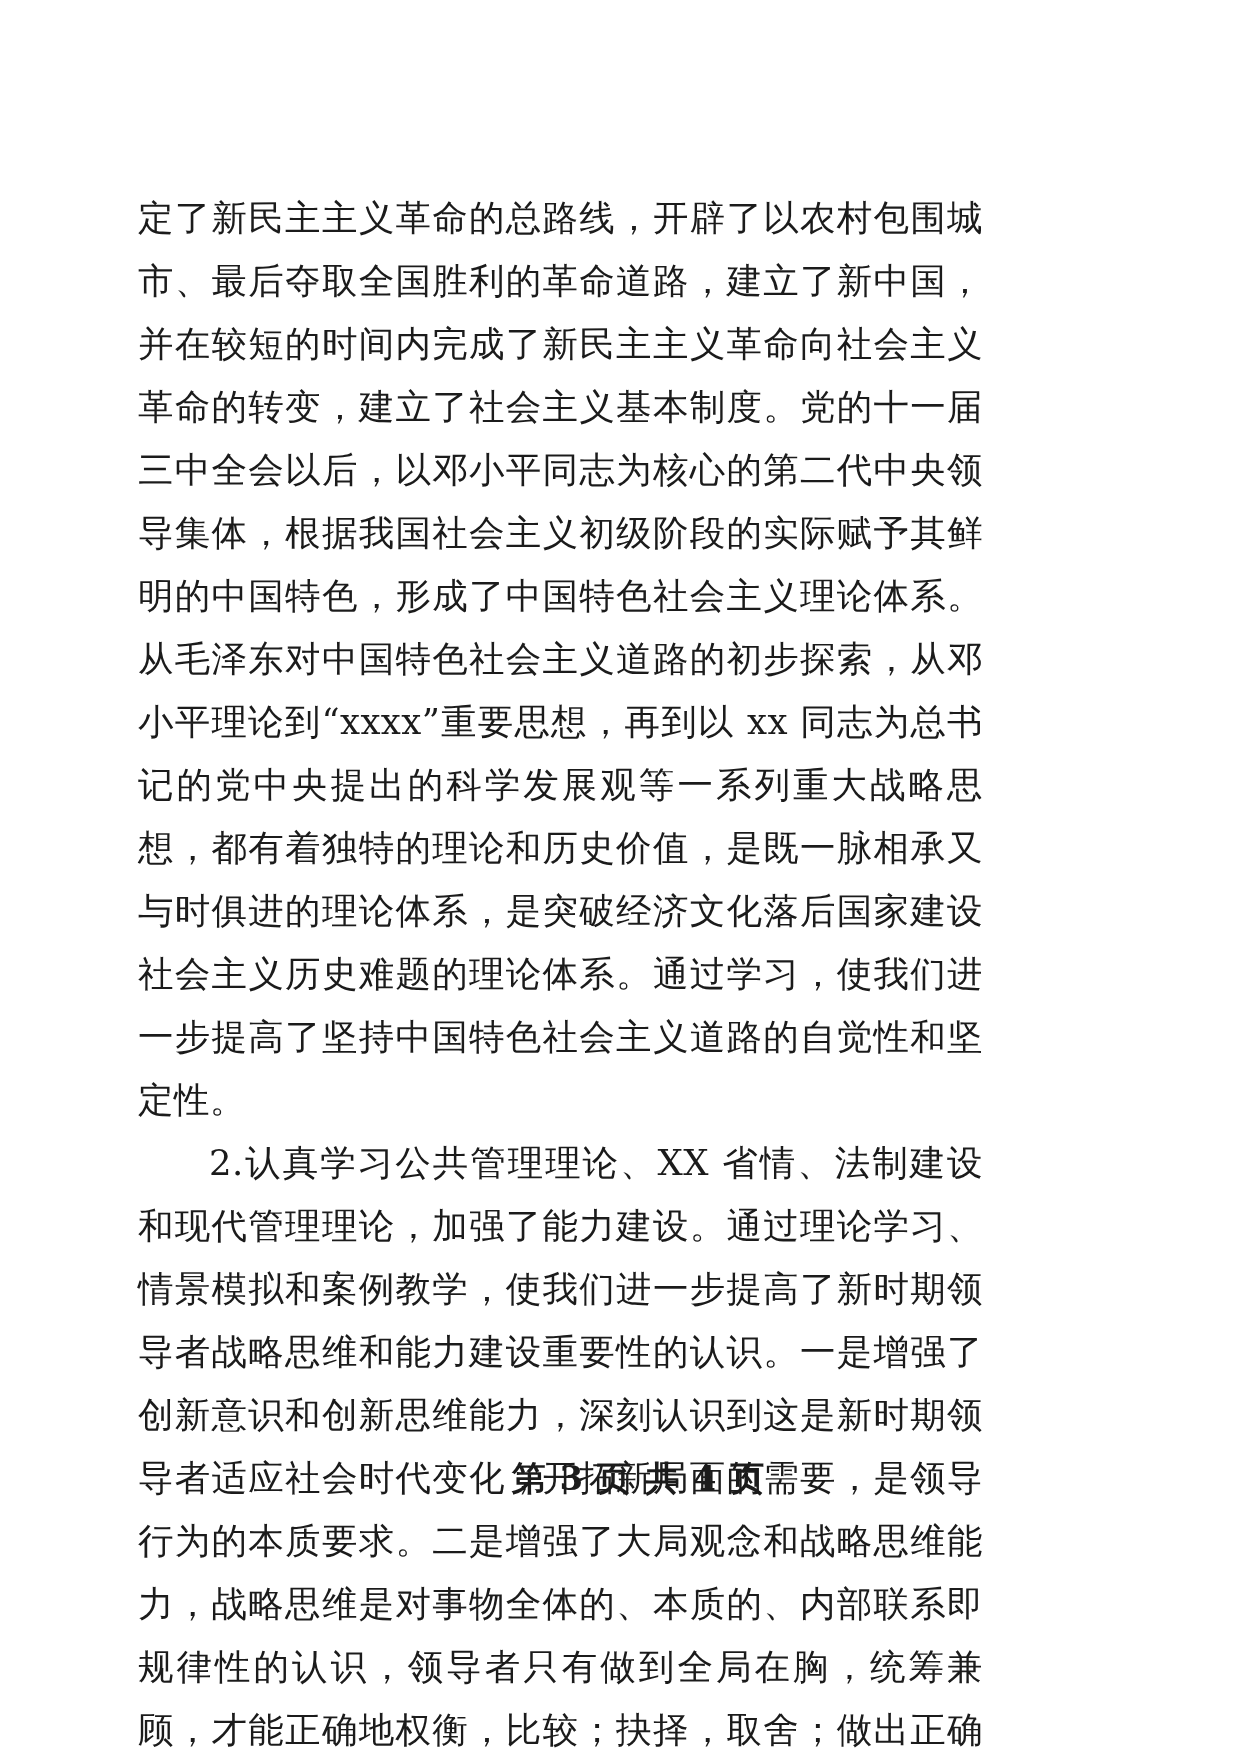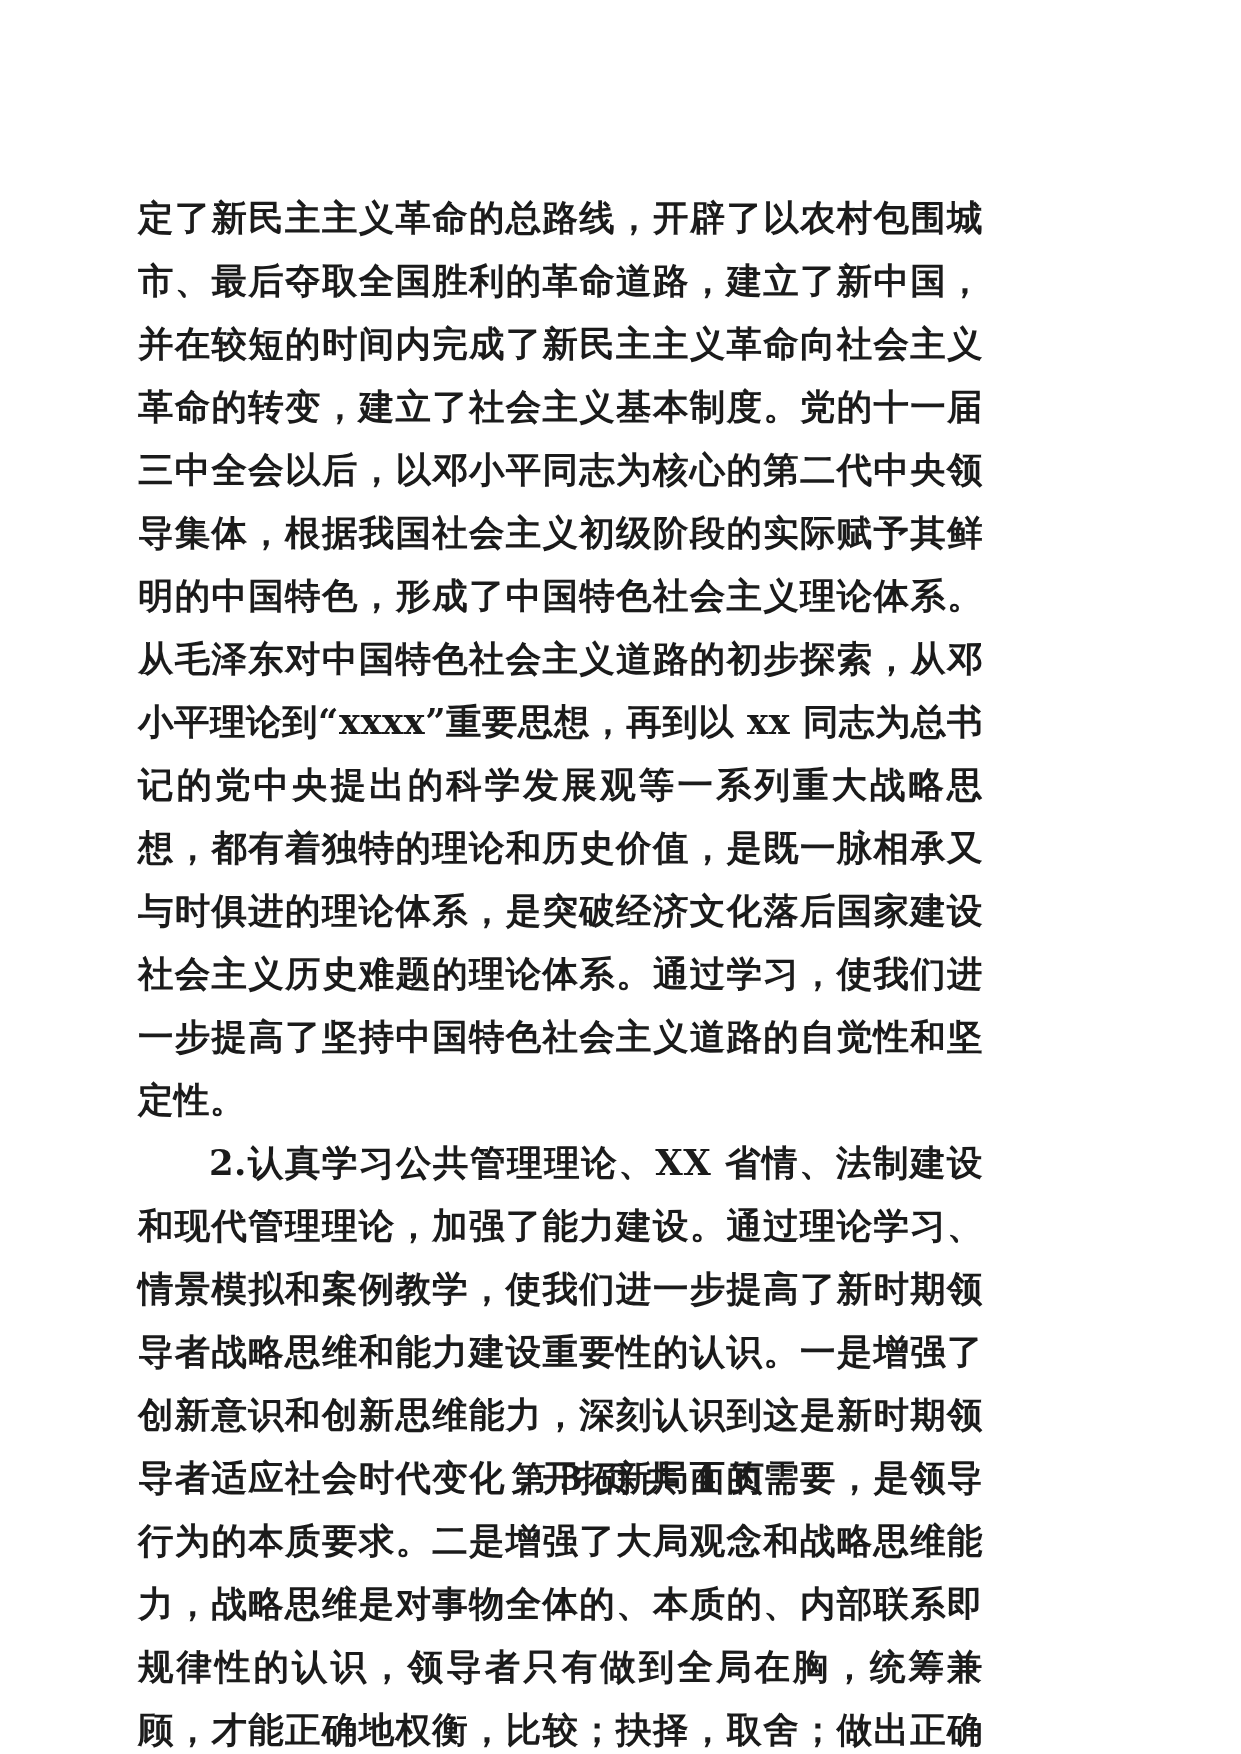--- a/index.html
+++ b/index.html
@@ -25,21 +25,20 @@
   .para {
     font-family: "DejaVu Serif", "Liberation Serif", serif;
     font-size: 35.5px;
     line-height: 63px;
     color: #1b1b1b;
     text-align: justify;
     text-justify: inter-ideograph;
     letter-spacing: 0.4px;
     margin: 0;
     word-break: break-all;
-    font-weight: bold;
   }
   .para + .para {
     margin-top: 0px;
   }
   .para.indent {
     text-indent: 71px;
   }
   .footer {
     position: absolute;
     left: 0;

